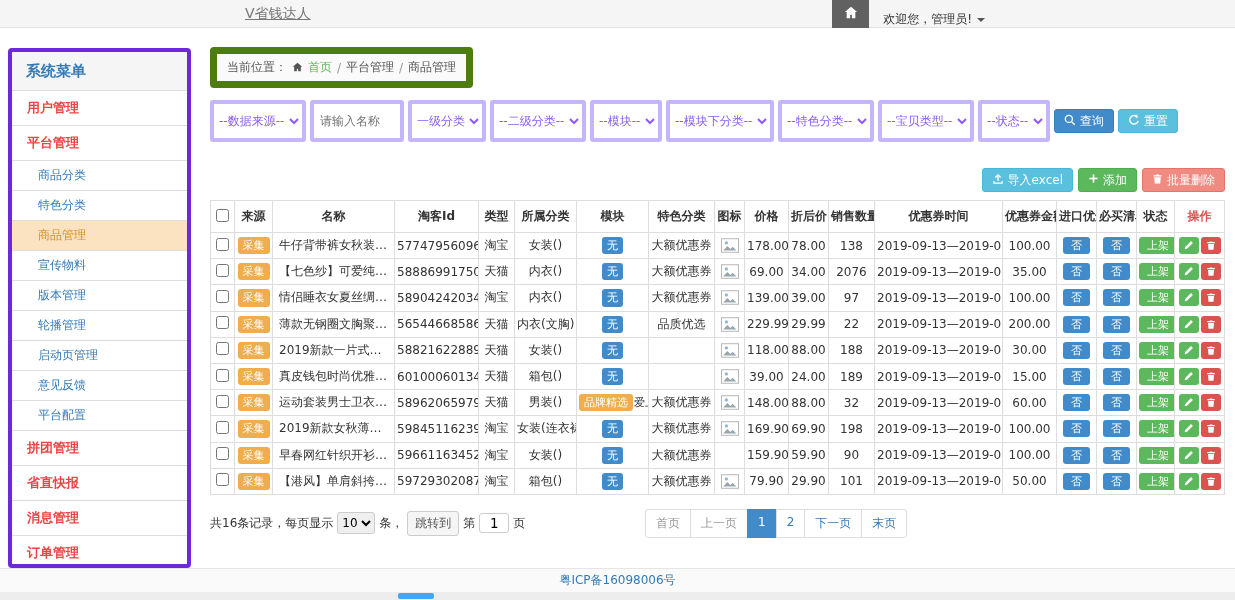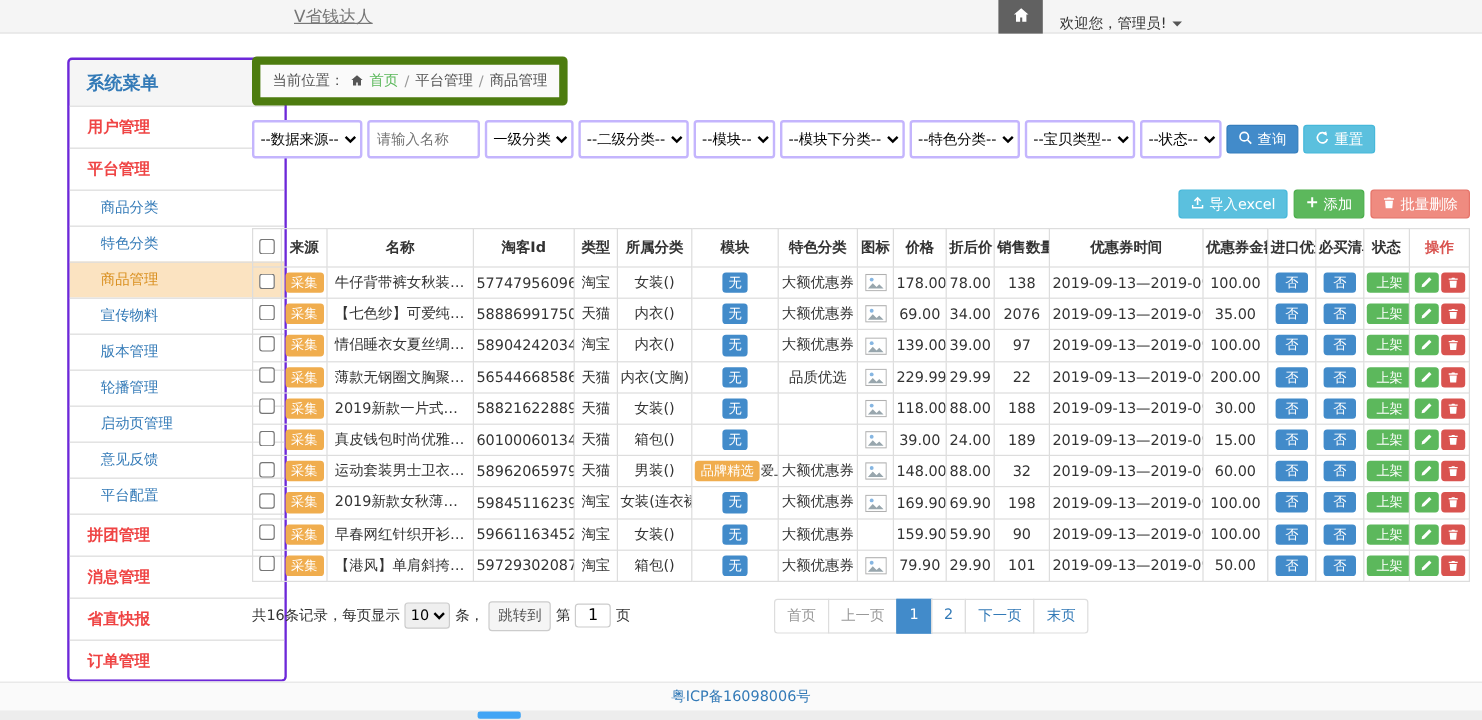--- a/index.html
+++ b/index.html
@@ -11,38 +11,38 @@
   
   .topbar { position: absolute; top: 0; left: 0; right: 0; height: 28px;
     background: #f5f5f5; border-bottom: 1px solid #e2e2e2; }
   .app-title { position: absolute; left: 245px; top: 5px; font-size: 14px; color: #777; text-decoration: underline; }
   .topbar-right { position: absolute; right: 250px; top: 0; height: 28px; display: flex; align-items: flex-end; }
   .home-btn { width: 37px; height: 28px; background: #616161; display: flex; align-items: center; justify-content: center; cursor: pointer; }
   .welcome { margin-left: 14px; display: flex; align-items: center; gap: 5px; cursor: pointer; color: #333; }
   .caret { width: 0; height: 0; border-left: 4px solid transparent; border-right: 4px solid transparent; border-top: 4px solid #555; }
   
   .sidebar { position: absolute; left: 8px; top: 48px; width: 183px; height: 520px;
-    background: #f5f5f5; border: 2px solid #6d28d9; border-radius: 4px; overflow: hidden; margin-left: 48px; }
+    background: #f5f5f5; border: 4px solid #6d28d9; border-radius: 4px; overflow: hidden; }
   .sidebar-title { padding: 10px 14px 9px; color: #337ab7; font-size: 15px; font-weight: bold; }
   .side-item { background: #fff; border-top: 1px solid #ddd; padding: 8px 15px;
     font-size: 13px; font-weight: bold; color: #ef4444; cursor: pointer; }
   .side-item.sub { padding: 6px 15px 6px 26px; font-size: 12px; font-weight: normal; color: #337ab7; }
   .side-item.sub.active { background: #fbe3c1; color: #d98f1f; }
   
   .main { position: absolute; left: 210px; top: 47px; width: 1015px; }
   .breadcrumb { display: flex; align-items: center; gap: 5px; width: fit-content;
     background: #fafafa; border: 7px solid #4d7c0f; border-radius: 4px; padding: 5px 10px; color: #555; }
   .bc-home { color: #5cb85c; cursor: pointer; }
   .bc-sep { color: #999; }
   .bc-item { color: #555; }
   
   .filter-bar { margin-top: 12px; display: flex; align-items: center; gap: 4px; }
   .filter-fields { display: flex; align-items: center; gap: 4px; }
-  .filter-select, .filter-input { height: 32px; border: 2px solid #c4b5fd; border-radius: 3px;
-    background: #fff; color: #000000; font-size: 12px; font-family: inherit; }
+  .filter-select, .filter-input { height: 42px; border: 4px solid #c4b5fd; border-radius: 3px;
+    background: #fff; color: #8b5cf6; font-size: 12px; font-family: inherit; }
   .filter-select { padding: 2px 1px; max-width: 112px; }
   .filter-input { width: 94px; padding: 0 6px; }
   .btn { height: 24px; border-radius: 3px; border: 1px solid transparent; color: #fff;
     font-size: 12px; font-family: inherit; display: inline-flex; align-items: center; gap: 4px;
     padding: 0 9px; cursor: pointer; }
   .btn-query { background: #428bca; border-color: #357ebd; }
   .btn-reset { background: #5bc0de; border-color: #46b8da; }
   .toolbar { margin-top: 26px; display: flex; justify-content: flex-end; gap: 5px; }
   .btn-import { background: #5bc0de; border-color: #46b8da; }
   .btn-add { background: #5cb85c; border-color: #4cae4c; }
@@ -116,22 +116,22 @@
       <div class="side-item sub">商品分类</div>
       <div class="side-item sub">特色分类</div>
       <div class="side-item sub active">商品管理</div>
       <div class="side-item sub">宣传物料</div>
       <div class="side-item sub">版本管理</div>
       <div class="side-item sub">轮播管理</div>
       <div class="side-item sub">启动页管理</div>
       <div class="side-item sub">意见反馈</div>
       <div class="side-item sub">平台配置</div>
       <div class="side-item top">拼团管理</div>
+      <div class="side-item top">省直快报</div>
       <div class="side-item top">消息管理</div>
-      <div class="side-item top">省直快报</div>
       <div class="side-item top">订单管理</div>
     </div>
 </div>
 
 <div class="main">
 
   <div class="breadcrumb">
     <span>当前位置：</span>
     <span>
       <svg width="11" height="10" viewBox="0 0 16 15">

